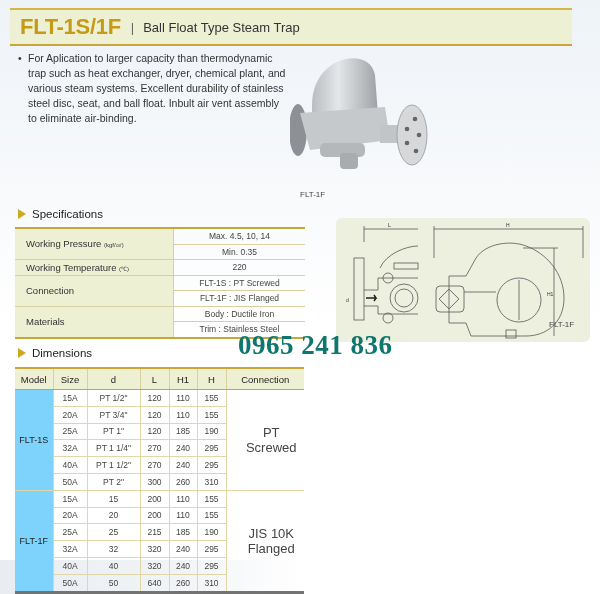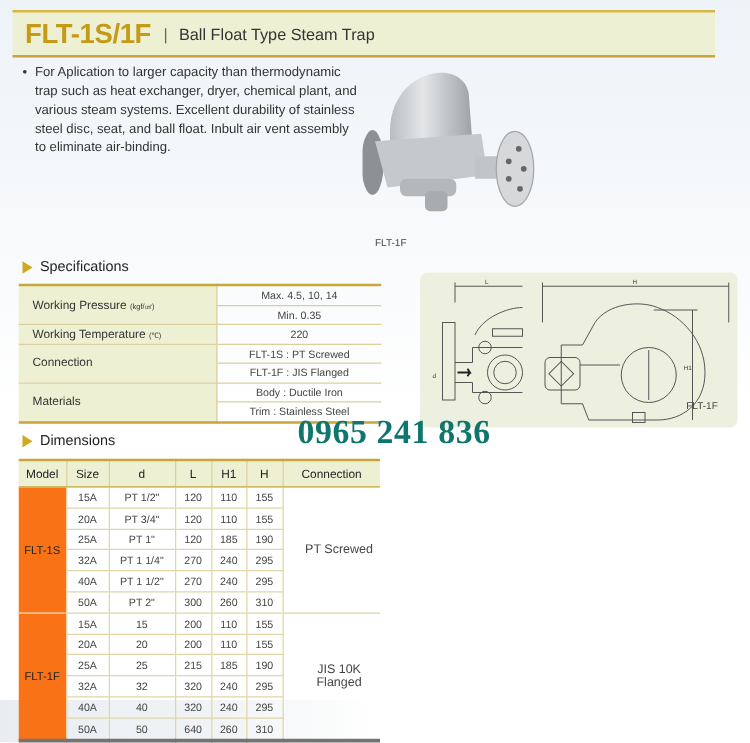--- a/index.html
+++ b/index.html
@@ -22,22 +22,22 @@
   .spec{position:absolute;left:15px;top:227px;width:290px;border-top:2px solid #c8a63a;border-bottom:2px solid #c8a63a;font-size:9px;}
   .spec td{height:14.5px;border-bottom:1px solid #d9cf9f;padding:0;}
   .spec td.label{background:#eef0d4;padding-left:11px;width:147px;border-right:1px solid #d9cf9f;font-size:9.5px;}
   .spec td.label .unit{font-size:6px;}
   .spec td.val{text-align:center;color:#444;font-size:8.5px;}
   .diagram{position:absolute;left:336px;top:218px;width:254px;height:124px;background:#eef0df;border-radius:6px;}
   .phone{position:absolute;left:238px;top:330px;font-family:"Liberation Serif",serif;font-weight:bold;font-size:27px;color:#0f766e;letter-spacing:0.5px;}
   .dim{position:absolute;left:15px;top:367px;width:289px;border-top:2px solid #c8a63a;border-bottom:4px solid #737373;font-size:8.5px;}
   .dim th{background:#eef0d4;font-weight:normal;font-size:9.5px;height:20px;border-right:1px solid #d9cf9f;border-bottom:1px solid #c8a63a;padding:0;color:#222;}
   .dim td{height:15.8px;text-align:center;border-right:1px solid #e0d6a8;border-bottom:1px solid #e0d6a8;padding:0;color:#444;}
-  .dim td.model{background:#f97316;font-size:9px;color:#222;}
-  .dim td.conn{border-right:none;font-size:10px;padding-left:12px;}
+  .dim td.model{background:#7dd3fc;font-size:9px;color:#222;}
+  .dim td.conn{border-right:none;font-size:13px;padding-left:12px;}
   .dim tr.groupstart td{border-top:1px solid #c8a63a;margin-left:36px;}
 </style>
 </head>
 <body>
 
 <div class="bg-wash"></div>
 <div class="bg-city"></div>
 
 <div class="header">
   <span class="model">FLT-1S/1F</span>

